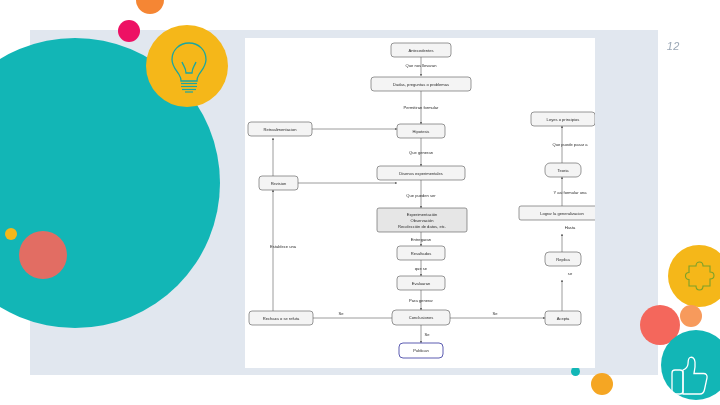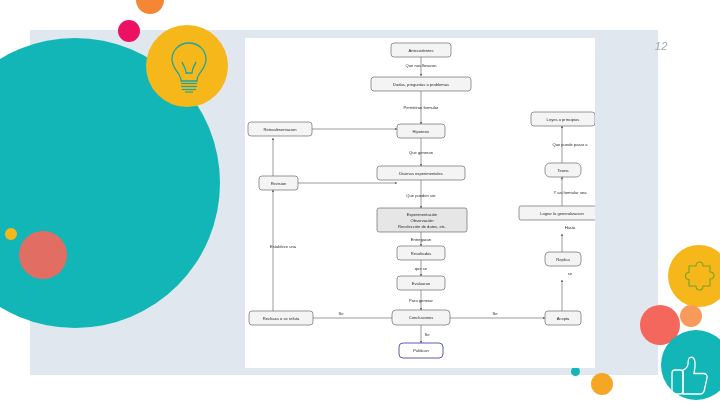--- a/index.html
+++ b/index.html
@@ -47,21 +47,21 @@
 
   .deco-icon {
     position: absolute;
     pointer-events: none;
   }
   .deco-icon svg { display: block; }
 
   
   .page-number {
     position: absolute;
-    right: 52px;
+    right: 40px;
     top: 40px;
     font-size: 11px;
     color: #9aa7b5;
     letter-spacing: .5px;
     font-style: italic;
   }
 
   
   .diagram-card {
     position: absolute;

